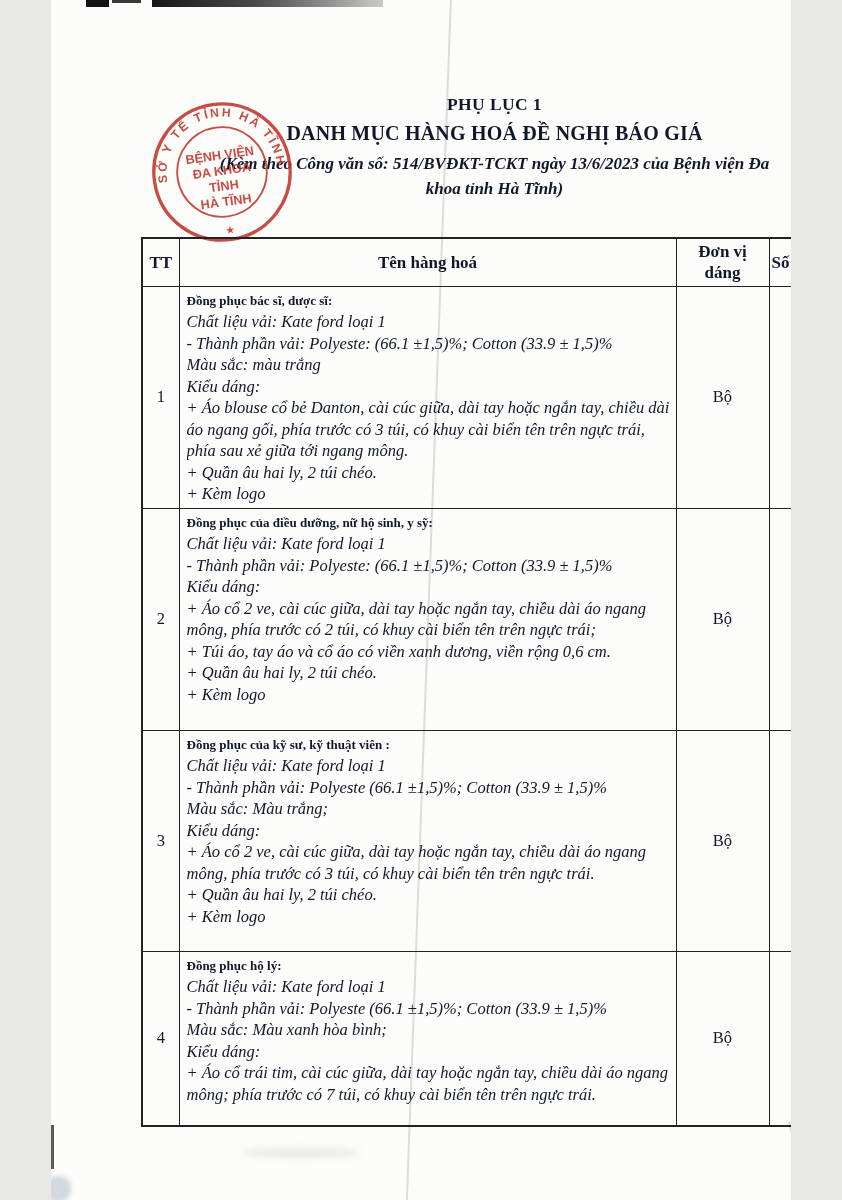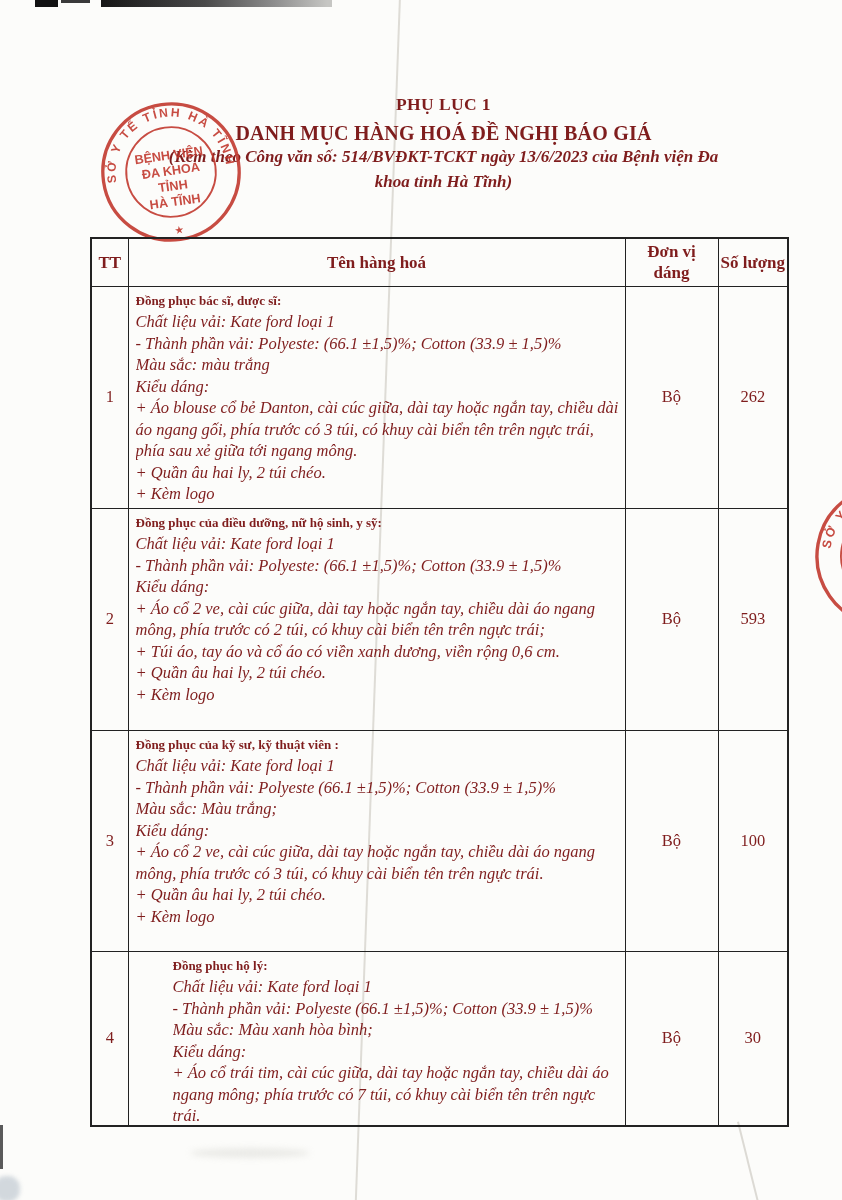--- a/index.html
+++ b/index.html
@@ -1,19 +1,19 @@
 <!DOCTYPE html>
 <html><head>
 <meta charset="utf-8">
 <style>
   html,body{margin:0;padding:0;background:#e8e8e6;}
   .page{
-    position:relative;width:842px;height:1200px;margin:0 auto;
+    position:relative;width:740px;height:1200px;margin:0 auto;
     background:#fcfcfa;overflow:hidden;
-    font-family:"Liberation Serif",serif;color:#7f1d1d;
+    font-family:"Liberation Serif",serif;color:#0f172a;
   }
   
   .art{position:absolute;}
   .art-mark1{left:35px;top:0;width:23px;height:7px;background:#121212;}
   .art-mark2{left:61px;top:0;width:29px;height:3px;background:#3a3a3a;}
   .art-band{left:101px;top:0;width:231px;height:7px;
     background:linear-gradient(to right,#161616,#4a4a4a 45%,#8d8d8d 75%,#c6c6c3 98%);}
   .fold-line{left:399px;top:-4px;width:2px;height:1210px;background:#dedcd6;
     transform:rotate(2.1deg);transform-origin:top left;}
   .fold-line2{left:737px;top:1122px;width:1.5px;height:135px;background:#dcdad4;
@@ -21,21 +21,21 @@
   .edge-mark{left:0;top:1125px;width:3px;height:44px;background:#5a5a5a;}
   .smudge-bl{left:-6px;top:1176px;width:26px;height:26px;background:#b7c1cb;
     opacity:.6;border-radius:45%;filter:blur(2px);}
   .smudge-mid{left:190px;top:1148px;width:120px;height:10px;background:#d9d9d4;
     opacity:.5;border-radius:50%;filter:blur(3px);}
 
   
   .doc-header{position:absolute;left:78px;top:94px;width:697px;
     text-align:center;padding-left:34px;box-sizing:border-box;}
   .appendix-title{font-size:17.5px;font-weight:bold;letter-spacing:.4px;margin-bottom:7px;}
-  .document-title{font-size:20px;font-weight:bold;letter-spacing:.2px;}
+  .document-title{font-size:20px;font-weight:bold;letter-spacing:.2px;margin-bottom:7px;}
   .document-note{font-size:17px;font-weight:bold;font-style:italic;line-height:1.45;}
 
   
   table.items{position:absolute;left:90px;top:237px;width:697px;
     border-collapse:collapse;table-layout:fixed;}
   table.items,.items th,.items td{border:1.6px solid #222;}
   table.items{border-width:2px;border-bottom-width:2.4px;}
   .items th{font-size:17px;font-weight:bold;line-height:1.25;vertical-align:middle;
     text-align:center;padding:2px;}
   .items td{vertical-align:middle;}
@@ -166,21 +166,21 @@
           <div>+ Kèm logo</div>
         </div>
       </td>
       <td class="c">Bộ</td>
       <td class="c">100</td>
     </tr>
 
     <tr style="height:175px;">
       <td class="c">4</td>
       <td class="desc">
-        <div class="inner" style="height:170px;margin-left:37px;">
+        <div class="inner" style="height:170px;">
           <div class="row-title">Đồng phục hộ lý:</div>
           <div>Chất liệu vải: Kate ford loại 1</div>
           <div>- Thành phần vải: Polyeste (66.1 ±1,5)%; Cotton (33.9 ± 1,5)%</div>
           <div>Màu sắc: Màu xanh hòa bình;</div>
           <div>Kiểu dáng:</div>
           <div>+ Áo cổ trái tim, cài cúc giữa, dài tay hoặc ngắn tay, chiều dài áo ngang mông; phía trước có 7 túi, có khuy cài biển tên trên ngực trái.</div>
         </div>
       </td>
       <td class="c">Bộ</td>
       <td class="c">30</td>

